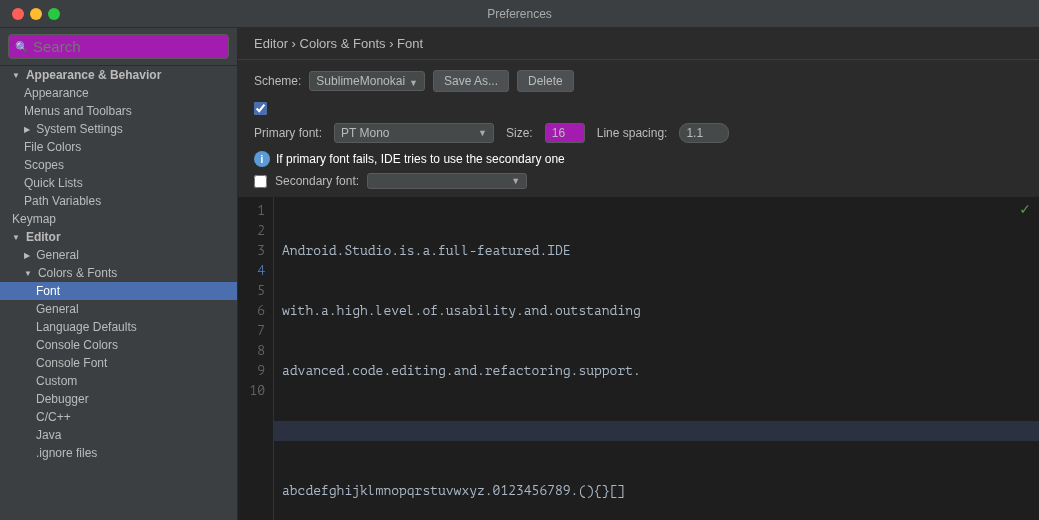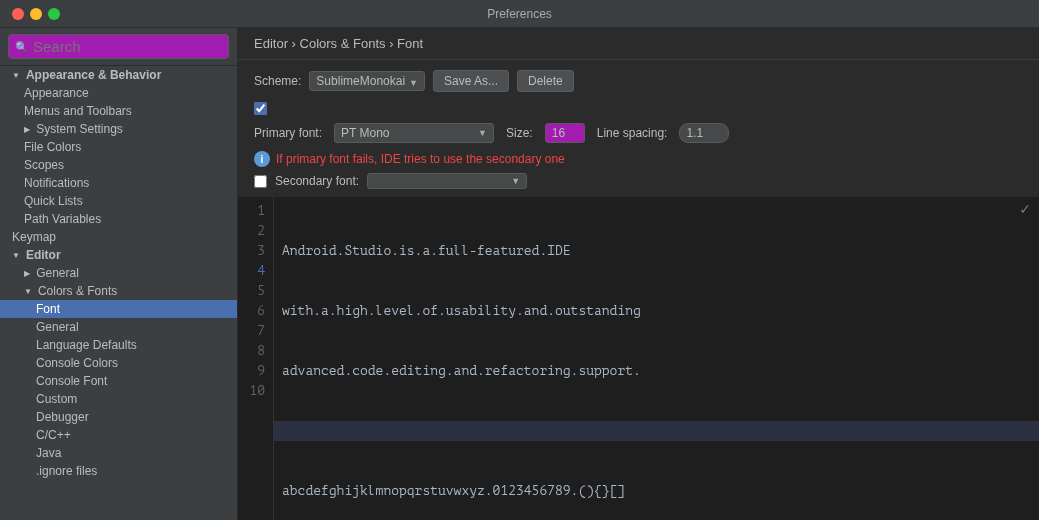--- a/index.html
+++ b/index.html
@@ -240,21 +240,21 @@
       border-radius: 50%;
       background: #5b9bd5;
       color: white;
       font-size: 10px;
       font-weight: bold;
       display: flex;
       align-items: center;
       justify-content: center;
       flex-shrink: 0;
     }
-    .info-text { color: #ef4444; font-size: 12px; }
+    .info-text { color: #ffffff; font-size: 12px; }
     .secondary-font-row {
       display: flex;
       align-items: center;
       gap: 8px;
     }
     .secondary-font-select {
       display: flex;
       align-items: center;
       background: #45494a;
       border: 1px solid #5a5a5a;
@@ -358,23 +358,20 @@
     </div>
     <div class="sidebar-item indent-1">
       <span class="triangle closed">▶</span>
       <span>System Settings</span>
     </div>
     <div class="sidebar-item indent-1">
       <span>File Colors</span>
     </div>
     <div class="sidebar-item indent-1">
       <span>Scopes</span>
-    </div>
-    <div class="sidebar-item indent-1">
-      <span>Notifications</span>
     </div>
     <div class="sidebar-item indent-1">
       <span>Quick Lists</span>
     </div>
     <div class="sidebar-item indent-1">
       <span>Path Variables</span>
     </div>
     <div class="sidebar-item">
       <span>Keymap</span>
     </div>

